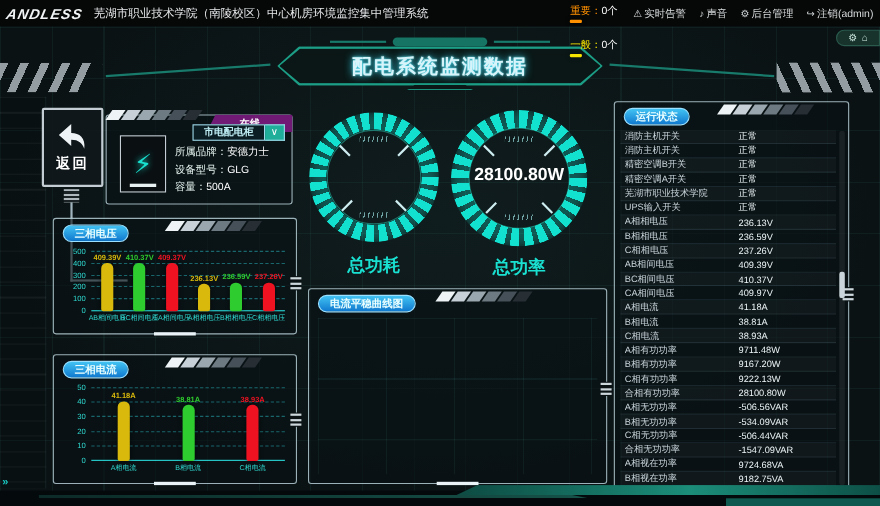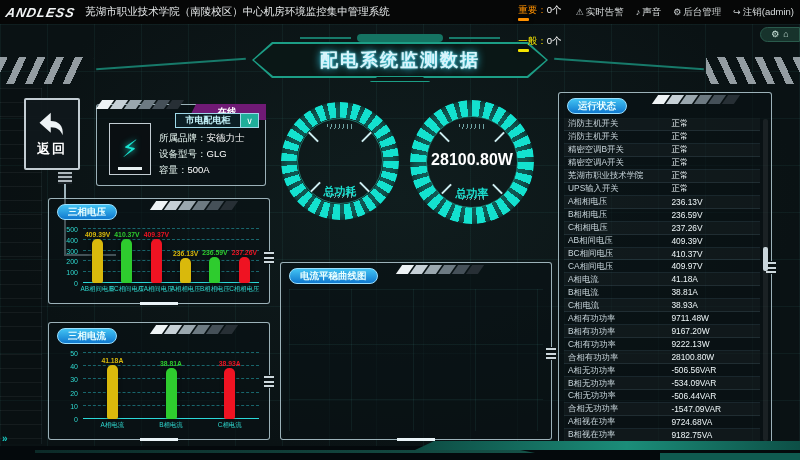--- a/index.html
+++ b/index.html
@@ -66,21 +66,21 @@
   .segs i { width:12px; height:9px; transform:skewX(-35deg); display:block; }
   .segs i:nth-child(1){background:#eef3f5}.segs i:nth-child(2){background:#c6d0d6}
   .segs i:nth-child(3){background:#9aa7ae}.segs i:nth-child(4){background:#6d7a82}
   .segs i:nth-child(5){background:#455058}.segs i:nth-child(6){background:#272f35}
   .grip { position:absolute; right:-5px; width:10px; height:13px; display:flex; flex-direction:column;
     justify-content:space-between; background:#0a1214; padding:1px 0; }
   .grip b { height:2px; background:#cdd8dd; display:block; }
   .btick { position:absolute; bottom:-2px; left:50%; transform:translateX(-50%); width:38px; height:3px; background:#eaf4f8; }
 
   
-  .back-btn { position:absolute; left:24px; top:98px; width:56px; height:72px; background:rgba(16,24,28,.92);
+  .back-btn { position:absolute; left:38px; top:98px; width:56px; height:72px; background:rgba(16,24,28,.92);
     border:2px solid #c3cdd3; border-radius:2px; display:flex; flex-direction:column; align-items:center;
     justify-content:center; gap:3px; cursor:pointer; z-index:5; }
   .back-btn svg { width:30px; height:26px; }
   .back-btn .bl { font-size:13px; font-weight:bold; color:#fff; letter-spacing:2px; }
   .plug { position:absolute; left:58px; top:172px; width:14px; height:12px;
     background:repeating-linear-gradient(180deg,#aeb8bd 0 2px,#1a2226 2px 4px); }
   .wire-v { position:absolute; left:64px; top:184px; width:2px; height:72px; background:#9fb4bc; }
   .wire-h { position:absolute; left:64px; top:254px; width:52px; height:2px; background:#9fb4bc; }
 
   .device-panel { left:96px; top:104px; width:170px; height:82px; }
@@ -105,21 +105,21 @@
   .ring { position:absolute; inset:0; border-radius:50%;
     background:repeating-conic-gradient(#13e1cf 0deg 8deg, rgba(0,0,0,0) 8deg 12.857deg);
     -webkit-mask:radial-gradient(circle closest-side, transparent 73%, #000 74%);
     mask:radial-gradient(circle closest-side, transparent 73%, #000 74%);
     filter:drop-shadow(0 0 5px rgba(19,225,207,.5)); }
   .ring-inner { position:absolute; inset:16px; border-radius:50%; border:1px solid rgba(45,224,200,.45); }
   .tickmark { position:absolute; width:13px; height:2px; background:#cfeef2; }
   .hashes { position:absolute; left:50%; transform:translateX(-50%); width:26px; height:5px; opacity:.7;
     background:repeating-linear-gradient(100deg,#9adfdf 0 1px,transparent 1px 4px); }
   .gauge-value { position:absolute; left:0; right:0; text-align:center; font-weight:bold; }
-  .gauge-label { position:absolute; left:0; right:0; text-align:center; color:#19e0d0; font-size:11px; font-weight:bold; }
+  .gauge-label { position:absolute; left:0; right:0; text-align:center; color:#19e0d0; font-size:16px; font-weight:bold;margin-top:47px; }
 
   
   .chart-body { position:absolute; left:10px; right:8px; top:30px; bottom:20px; }
   .yaxis { position:absolute; left:0; top:0; bottom:0; width:22px; }
   .ytick { position:absolute; right:3px; font-size:7px; color:#2fd8cf; transform:translateY(50%); }
   .gridline { position:absolute; left:24px; right:2px; height:0; border-top:1px dashed rgba(40,185,195,.5); }
   .gridline.base { border-top:1px solid #2bd8d8; }
   .plot { position:absolute; left:24px; right:2px; top:0; bottom:0; display:flex; justify-content:space-around; align-items:flex-end; }
   .bar-group { position:relative; display:flex; flex-direction:column; align-items:center; justify-content:flex-end; height:100%; flex:1; }
   .bar-value { font-size:6.8px; font-weight:bold; margin-bottom:1px; white-space:nowrap; }

